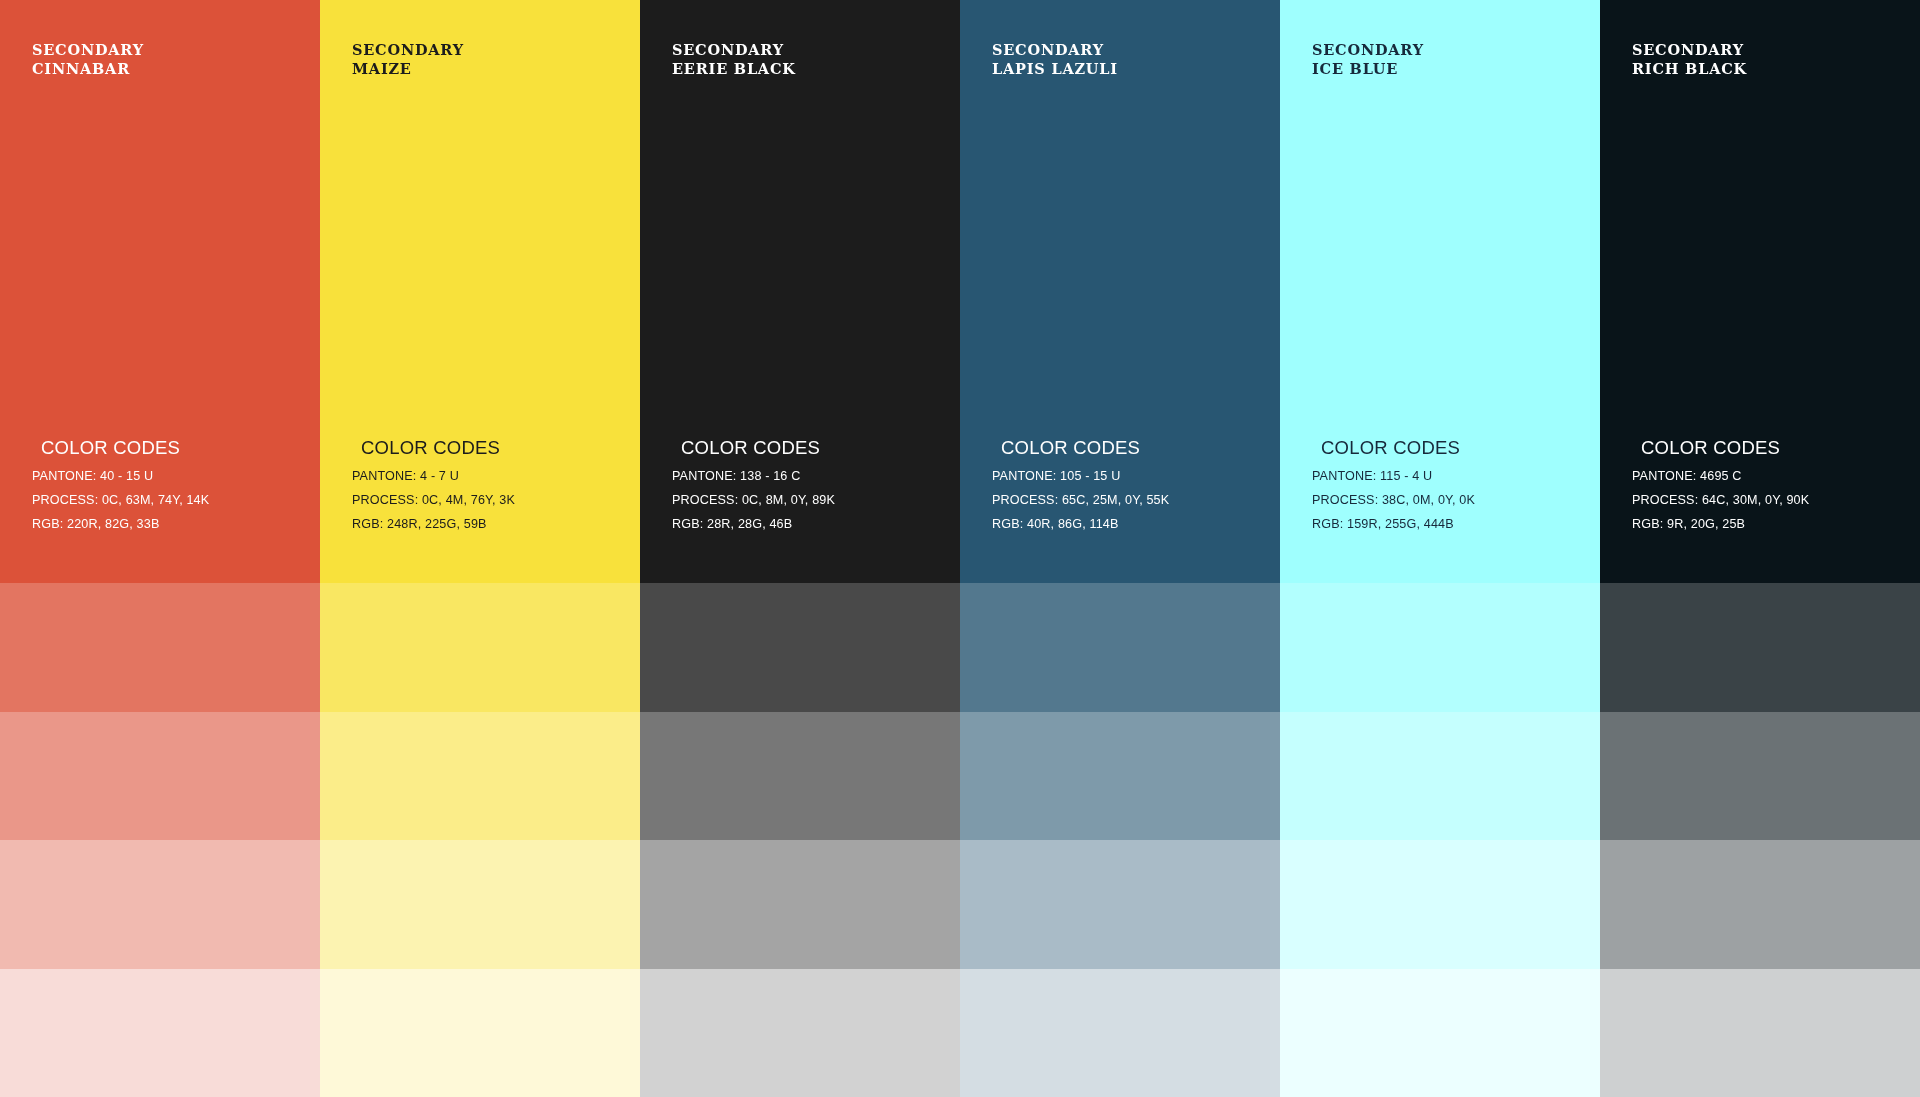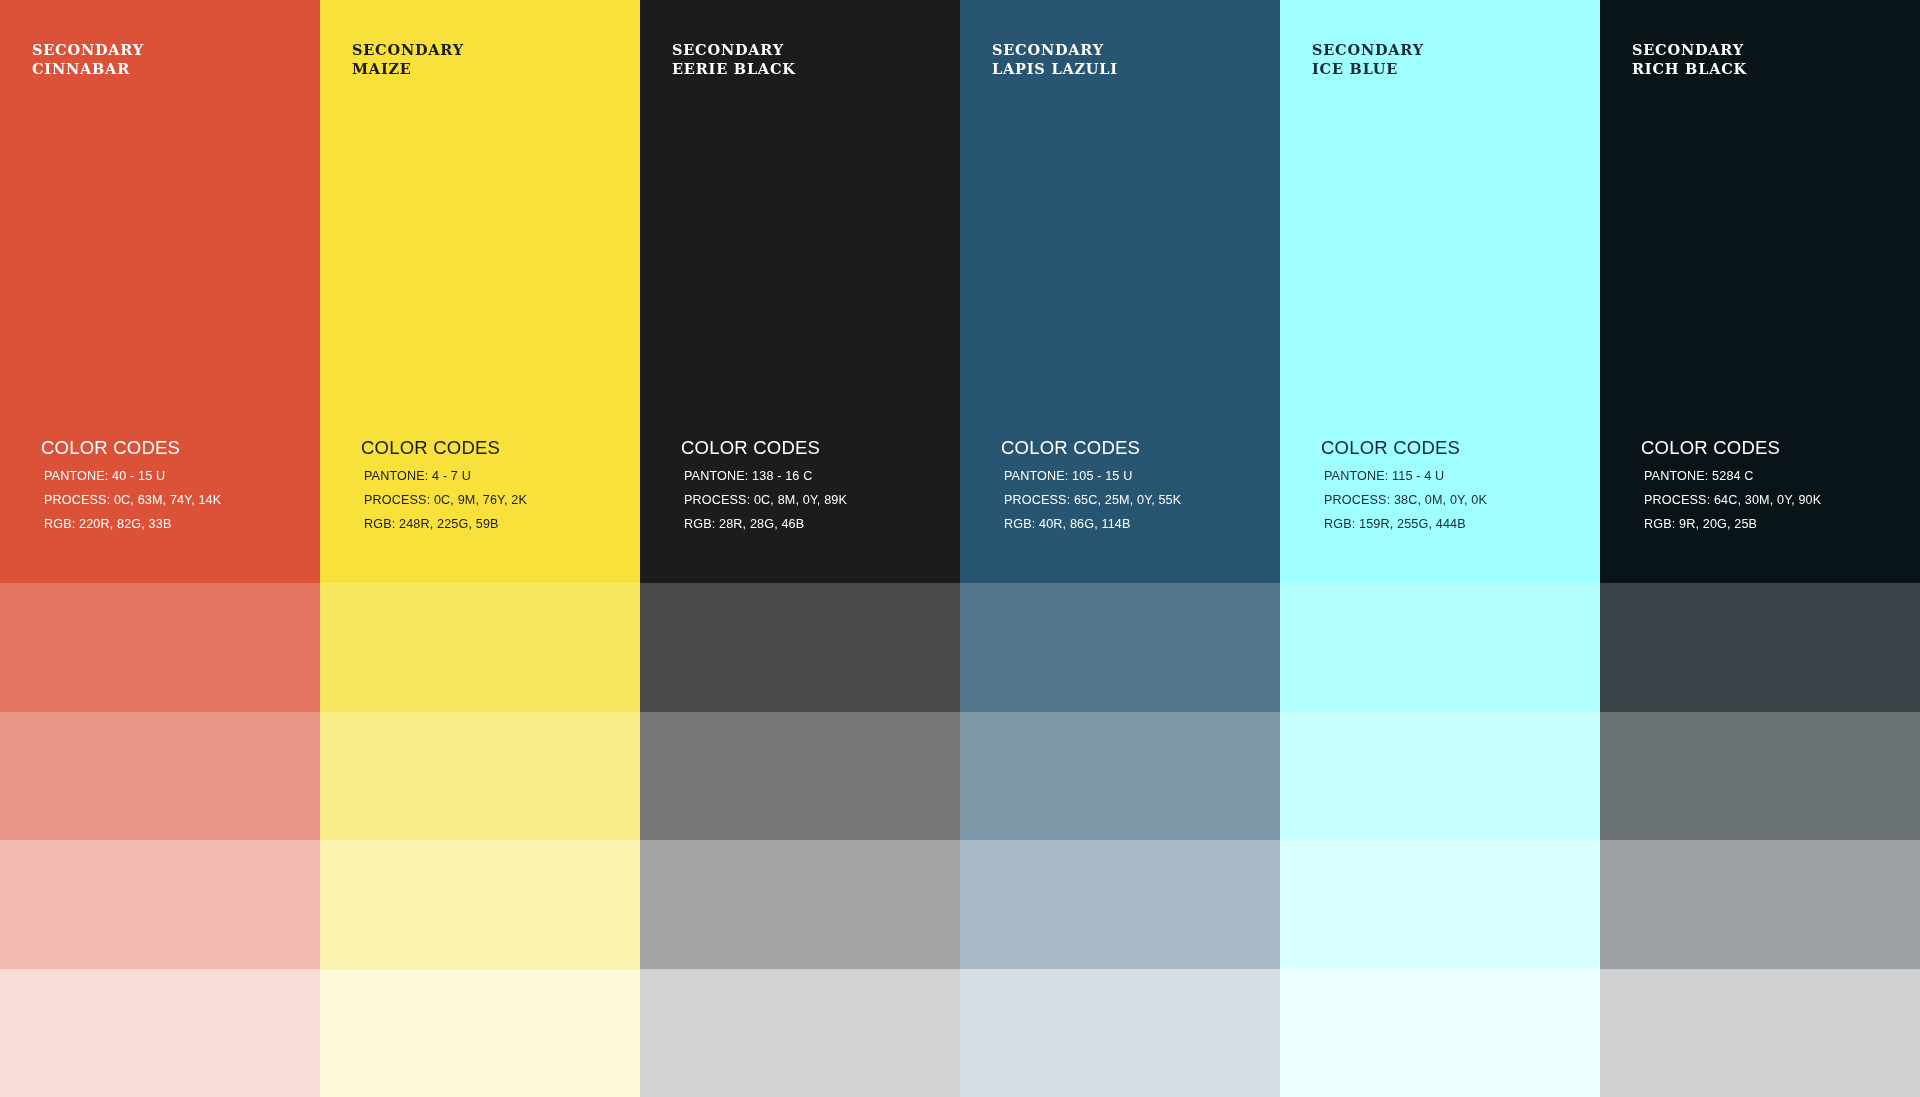--- a/index.html
+++ b/index.html
@@ -61,21 +61,21 @@
     font-size: 18.5px;
     font-weight: 400;
     letter-spacing: 0.012em;
     margin: 0 0 10px 9px;
     white-space: nowrap;
   }
   .code-line {
     font-size: 12.6px;
     font-weight: 400;
     letter-spacing: 0.012em;
-    margin: 0 0 10px 12px;
+    margin: 0 0 10px 0;
     white-space: nowrap;
   }
   .code-line:last-child { margin-bottom: 0; }
 
   
   .tint-grid {
     position: absolute;
     left: 0;
     top: 583px;
     width: 1920px;
@@ -117,21 +117,21 @@
         </div>
       </div>
       <div class="swatch" style="background: rgb(248, 225, 59); color: rgb(28, 28, 28);">
         <div class="swatch-header">
           <span class="hdr-line">SECONDARY</span>
           <span class="hdr-line">MAIZE</span>
         </div>
         <div class="codes">
           <div class="codes-title">COLOR CODES</div>
           <div class="code-line">PANTONE: 4 - 7 U</div>
-          <div class="code-line">PROCESS: 0C, 9M, 76Y, 2K</div>
+          <div class="code-line">PROCESS: 0C, 4M, 76Y, 3K</div>
           <div class="code-line">RGB: 248R, 225G, 59B</div>
         </div>
       </div>
       <div class="swatch" style="background: rgb(28, 28, 28); color: rgb(255, 255, 255);">
         <div class="swatch-header">
           <span class="hdr-line">SECONDARY</span>
           <span class="hdr-line">EERIE BLACK</span>
         </div>
         <div class="codes">
           <div class="codes-title">COLOR CODES</div>
@@ -164,21 +164,21 @@
           <div class="code-line">RGB: 159R, 255G, 444B</div>
         </div>
       </div>
       <div class="swatch" style="background: rgb(9, 20, 25); color: rgb(255, 255, 255);">
         <div class="swatch-header">
           <span class="hdr-line">SECONDARY</span>
           <span class="hdr-line">RICH BLACK</span>
         </div>
         <div class="codes">
           <div class="codes-title">COLOR CODES</div>
-          <div class="code-line">PANTONE: 5284 C</div>
+          <div class="code-line">PANTONE: 4695 C</div>
           <div class="code-line">PROCESS: 64C, 30M, 0Y, 90K</div>
           <div class="code-line">RGB: 9R, 20G, 25B</div>
         </div>
       </div>
     </div>
 
   <div class="tint-grid">
     <div class="tint-row r0">
         <div class="tint-cell" style="background: rgb(227, 117, 97);"></div>
         <div class="tint-cell" style="background: rgb(249, 231, 98);"></div>

